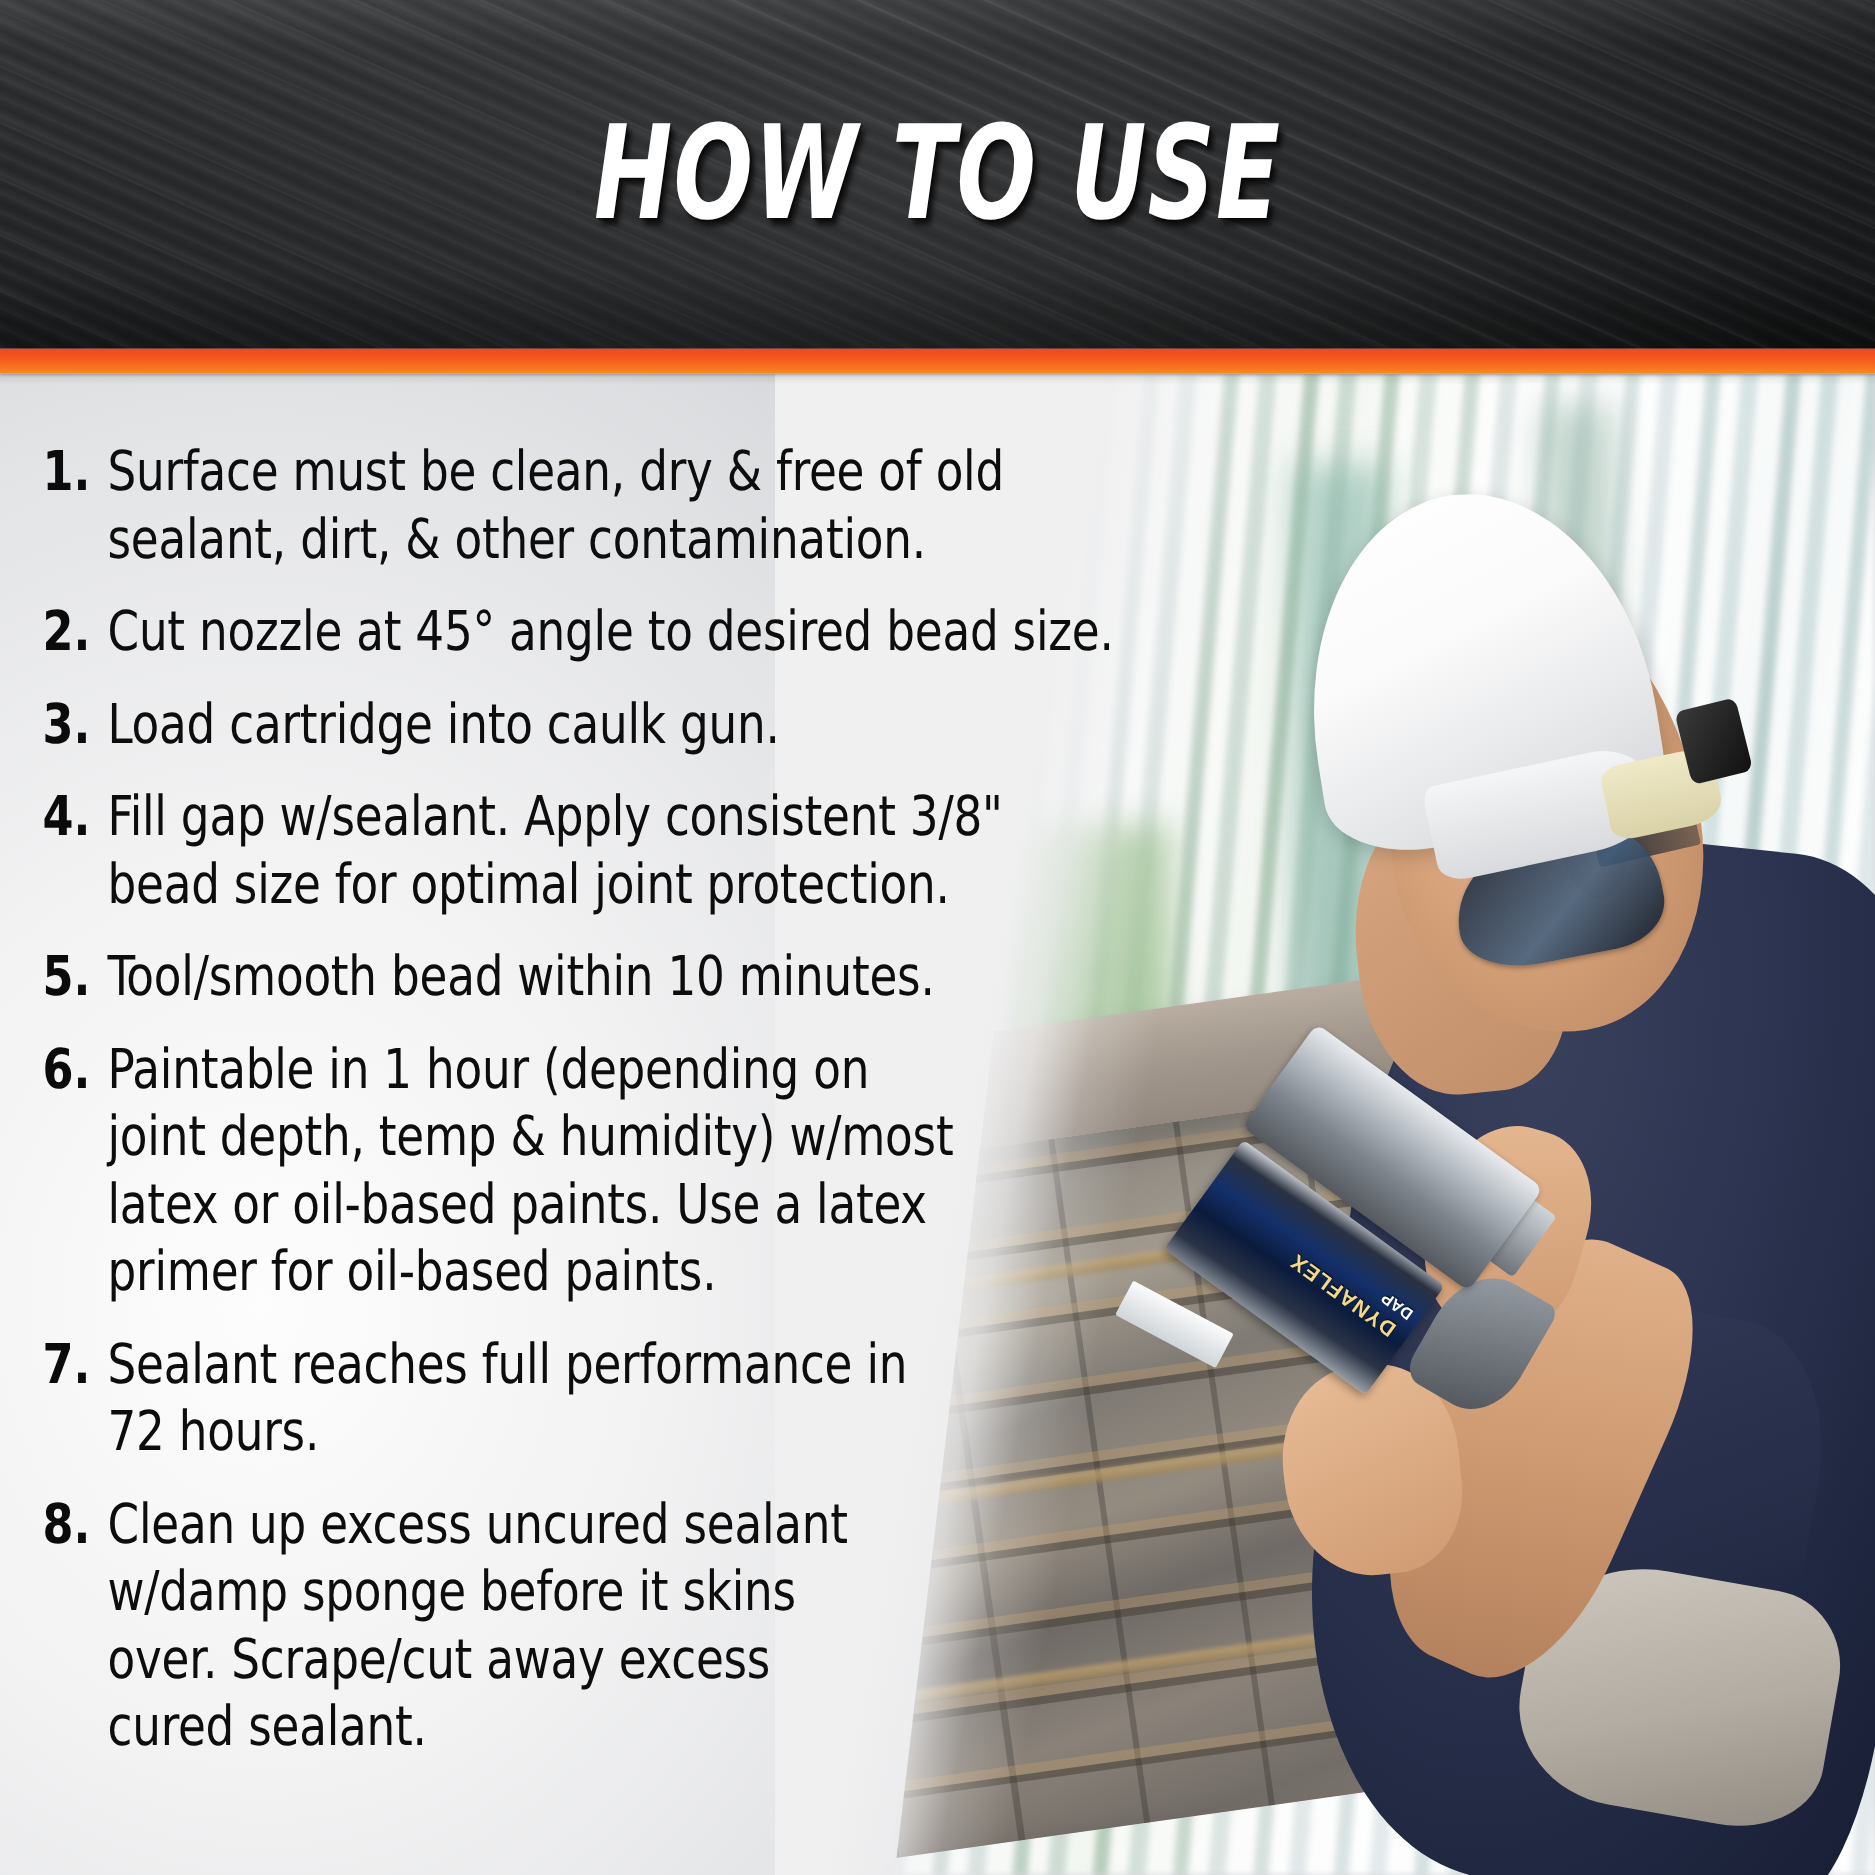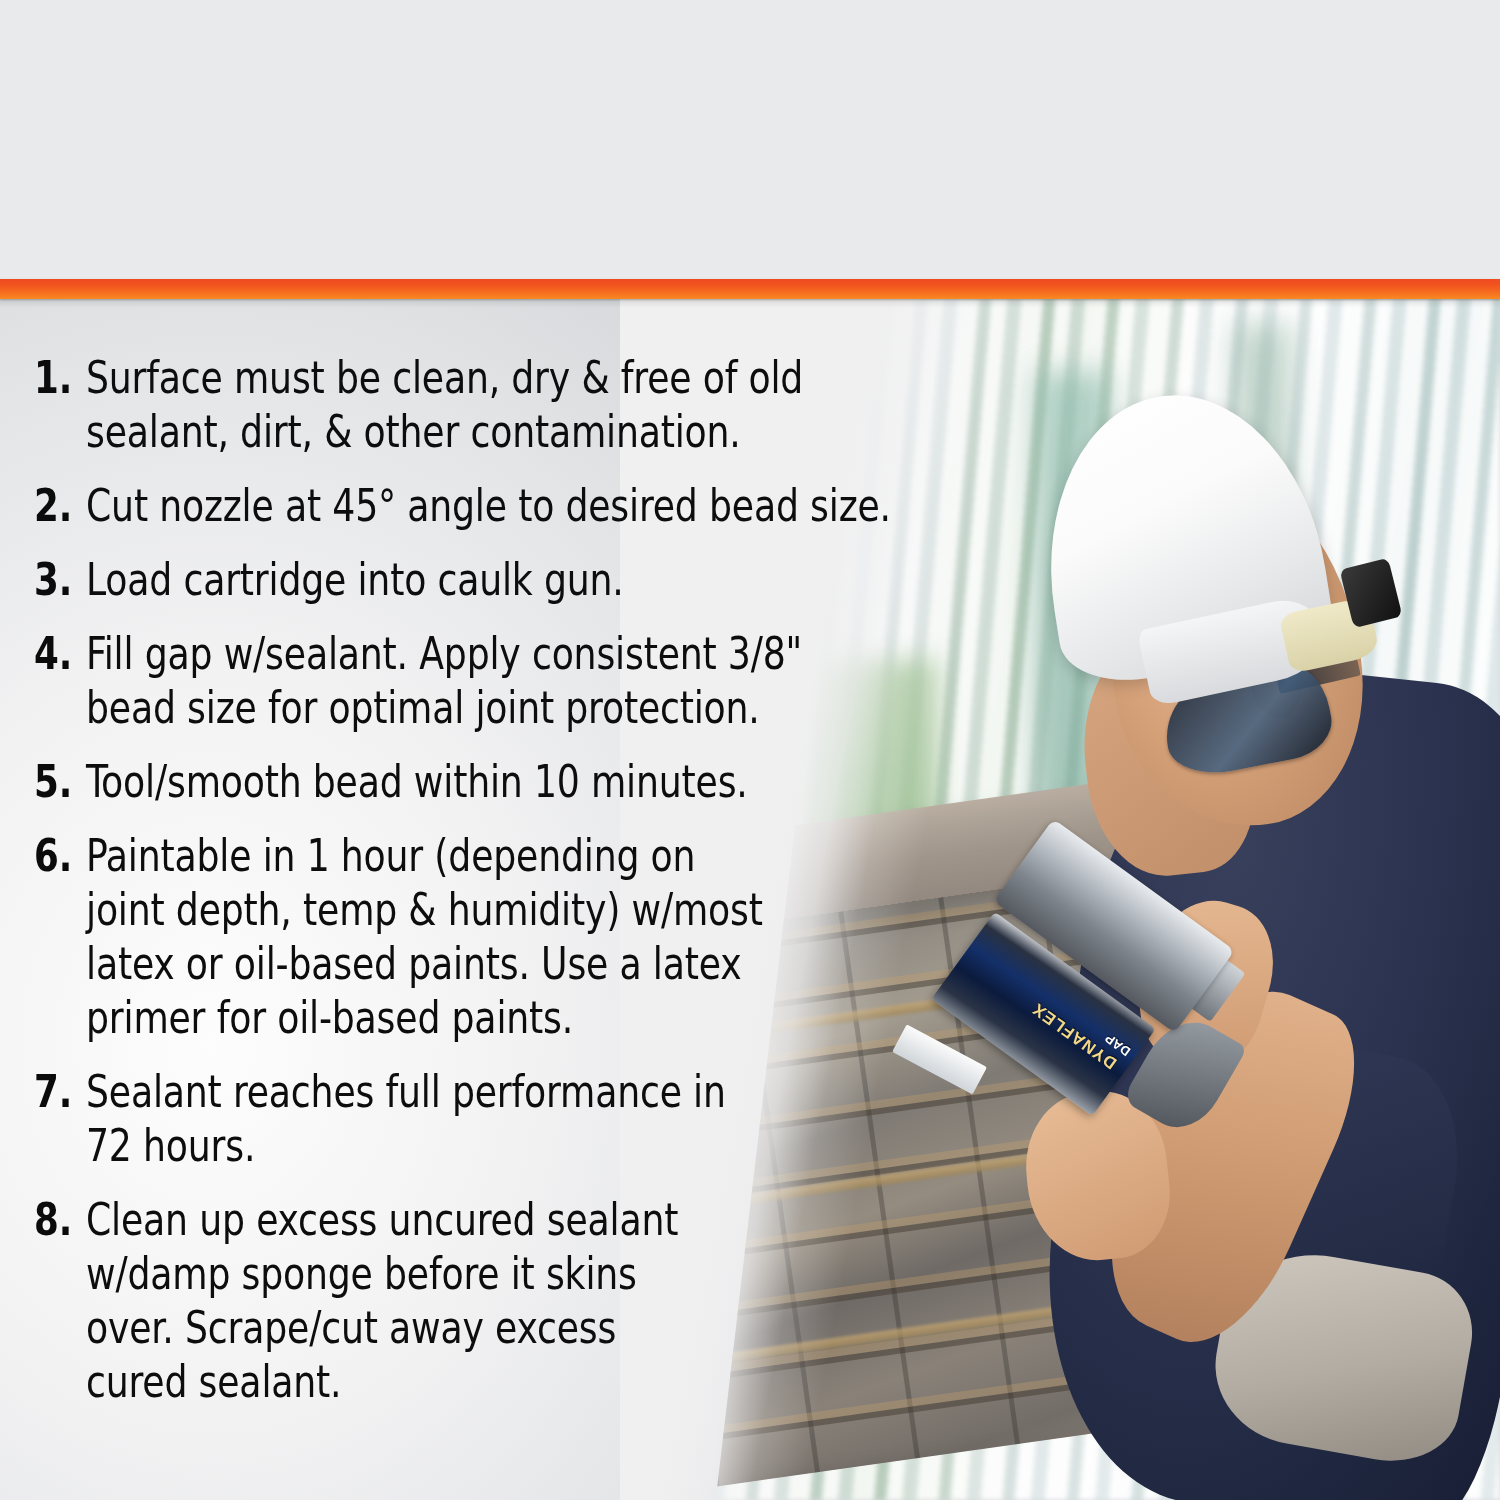--- a/index.html
+++ b/index.html
@@ -360,20 +360,23 @@
     color:#0d0d0d;
     transform:scaleX(0.915); transform-origin:left top;
     letter-spacing:-0.2px;
   }
 </style>
 </head>
 <body>
 
 <div class="poster">
 
+  <div class="header">
+    <div class="header-title">HOW TO USE</div>
+  </div>
 
   <div class="accent-bar"></div>
 
   <div class="body-area">
 
     <div class="photo">
       <div class="photo-inner">
 
         <div class="bg-windows"></div>
         <div class="bg-green1"></div>

